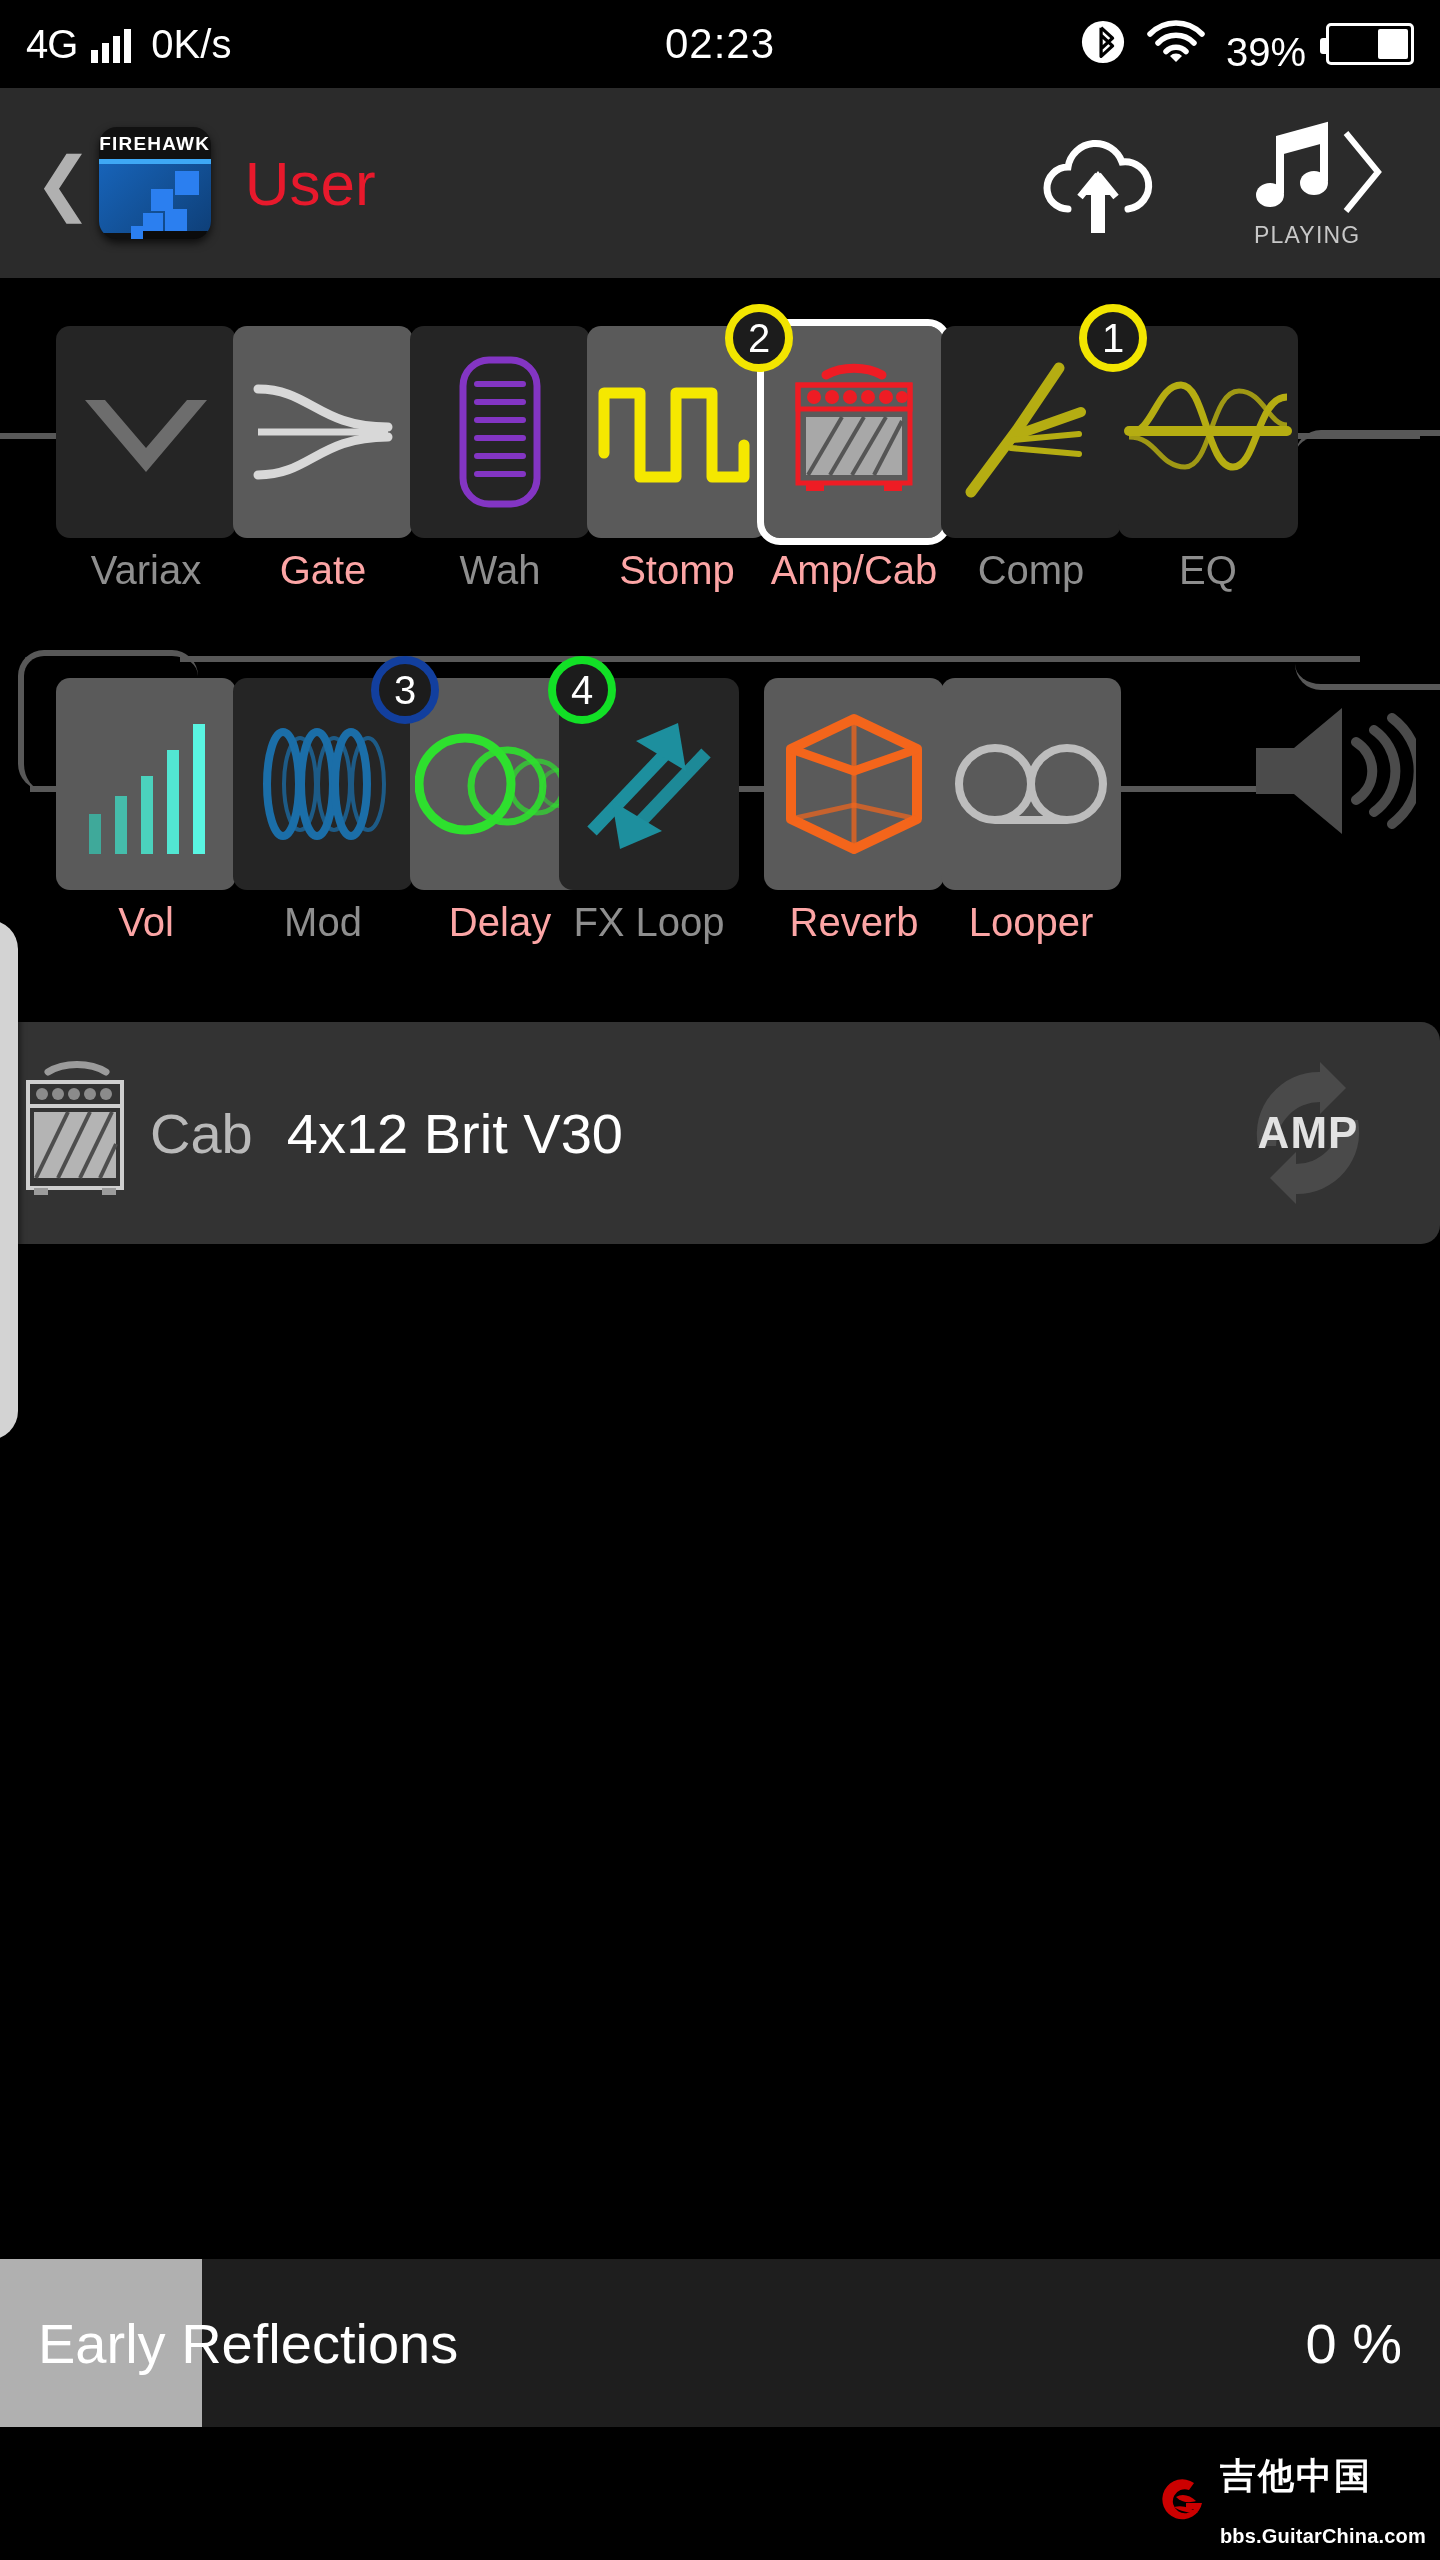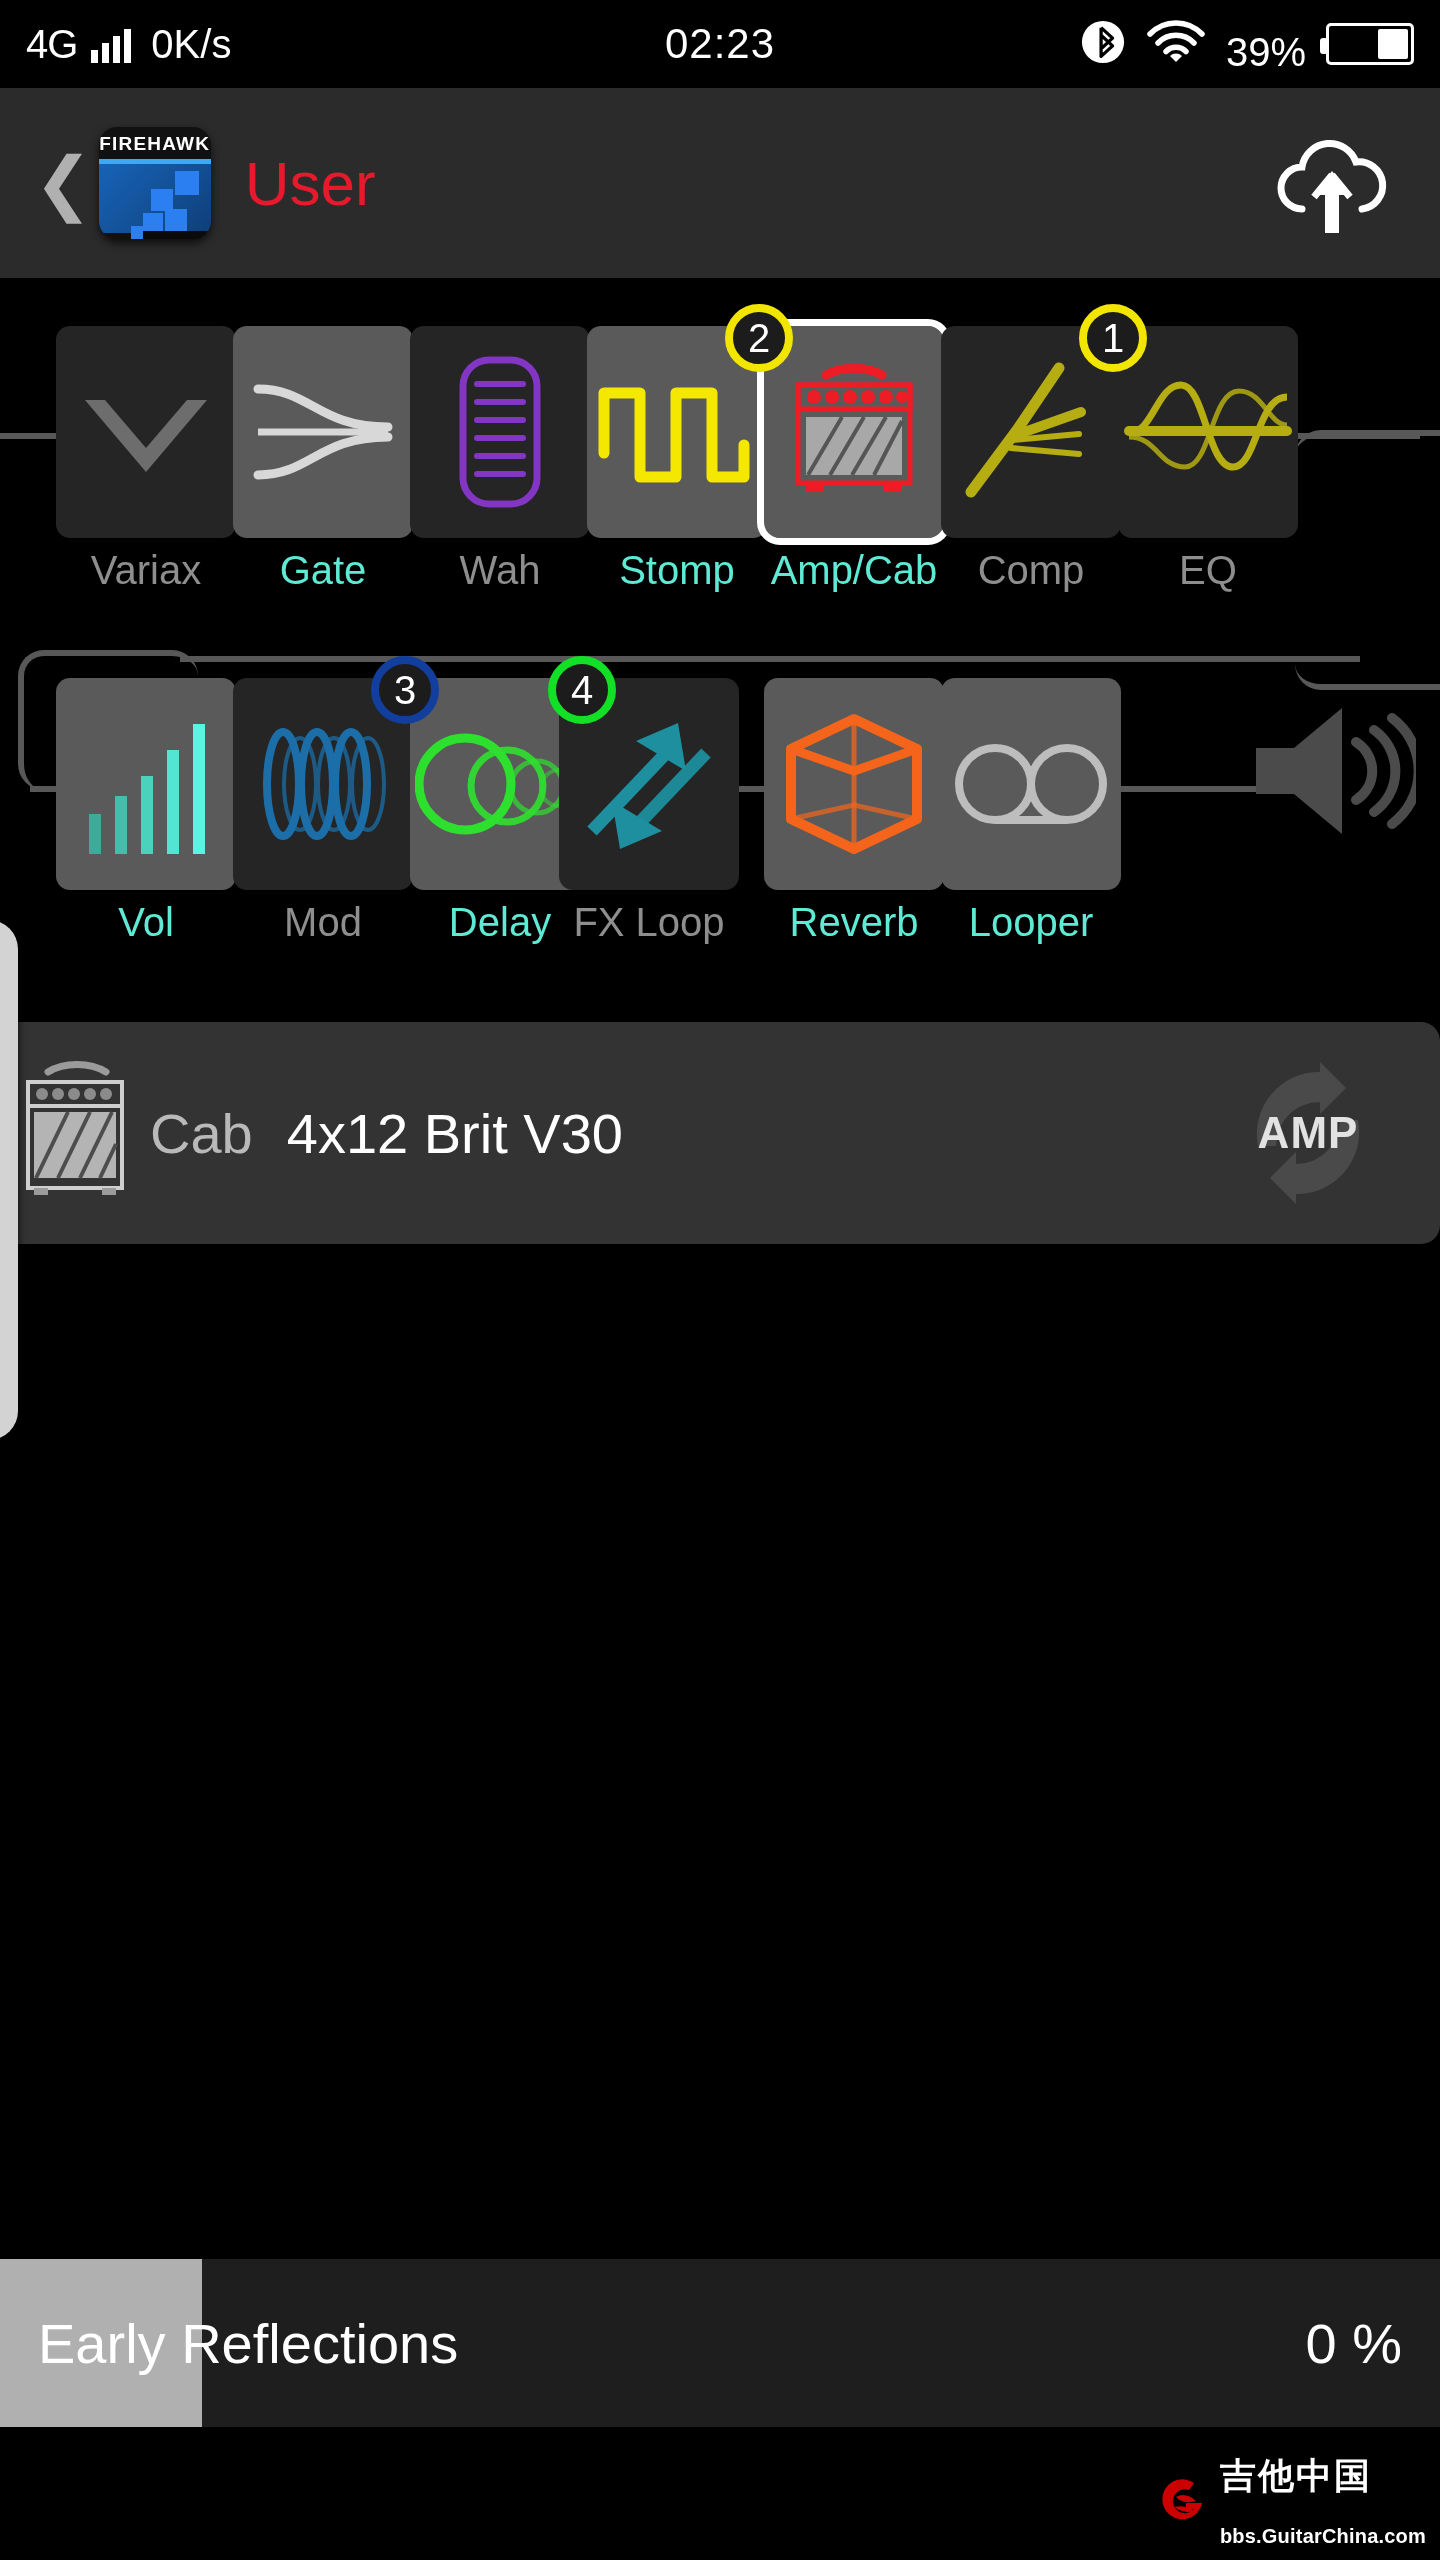--- a/index.html
+++ b/index.html
@@ -100,21 +100,21 @@
   }
   .slot.on  { background:#5a5a5a; }
   .slot.off { background:#252525; }
   .slot.sel {
     outline:7px solid #ffffff; outline-offset:0; border-radius:16px;
   }
   .slot-label {
     position:absolute; width:240px; text-align:center; font-size:40px;
     top:222px; left:-30px; white-space:nowrap;
   }
-  .lbl-on  { color:#5eead4; }
+  .lbl-on  { color:#fca5a5; }
   .lbl-off { color:#8e8e8e; }
 
   .badge {
     position:absolute; width:68px; height:68px; border-radius:50%;
     background:#1c1c1c; display:flex; align-items:center; justify-content:center;
     font-size:40px; color:#fff; top:-22px; right:-26px; z-index:5;
   }
   .badge.y { border:8px solid #f2e500; }
   .badge.b { border:8px solid #123f9e; }
   .badge.g { border:8px solid #12e026; }
@@ -217,20 +217,36 @@
 
   <div class="hdr-right">
     <div class="cloud-btn">
       <svg width="128" height="104" viewBox="0 0 128 104">
         <path d="M34 78 A21 21 0 0 1 34 36 A28 28 0 0 1 88 31 A20 20 0 0 1 94 78" fill="none" stroke="#fff" stroke-width="7" stroke-linecap="round"></path>
         <path d="M64 99 L64 48 M64 44 L46 66 M64 44 L82 66" fill="none" stroke="#fff" stroke-width="7"></path>
         <path d="M64 40 L45 64 L83 64 Z" fill="#fff"></path>
         <rect x="57" y="60" width="14" height="42" fill="#fff"></rect>
       </svg>
     </div>
+    <div class="playing-btn">
+      <span>
+        <svg width="92" height="100" viewBox="0 0 92 100" style="position:absolute;left:0;top:0;">
+          <path d="M34 72 L34 18 L78 6 L78 60" fill="none" stroke="#fff" stroke-width="8"></path>
+          <path d="M34 16 L78 4 L78 22 L34 34 Z" fill="#fff"></path>
+          <ellipse cx="24" cy="74" rx="14" ry="12" fill="#fff"></ellipse>
+          <ellipse cx="68" cy="62" rx="14" ry="12" fill="#fff"></ellipse>
+        </svg>
+      </span>
+      <span>
+        <svg width="48" height="90" viewBox="0 0 48 90" style="position:absolute;left:92px;top:6px;">
+          <path d="M8 6 L40 45 L8 84" fill="none" stroke="#fff" stroke-width="6"></path>
+        </svg>
+      </span>
+      <span class="playing-label">PLAYING</span>
+    </div>
   </div>
 </div>
 
 <div class="chain">
 
   <div class="wire wire-h" style="left:0; top:155px; width:1420px;"></div>
 
   <div class="loop-frame" style="left:1295px; top:152px; width:260px; height:260px; border-left:none;"></div>
   <div class="wire wire-h" style="left:30px; top:508px; width:1230px;"></div>
   <div class="loop-frame" style="left:18px; top:372px; width:180px; height:140px; border-right:none; border-bottom:none;"></div>

